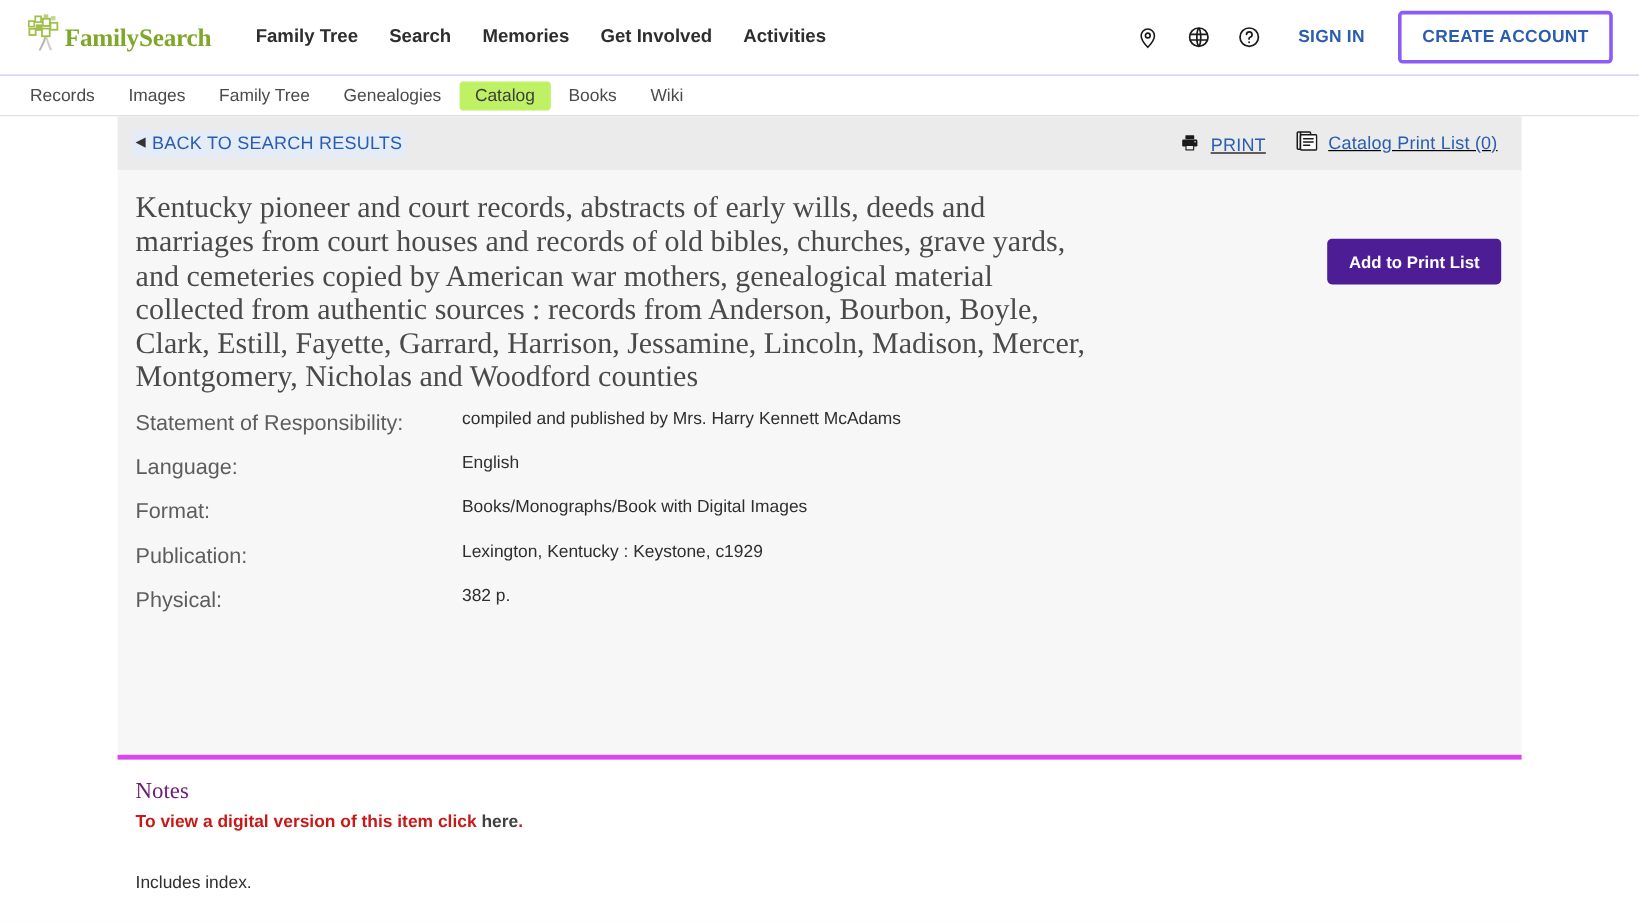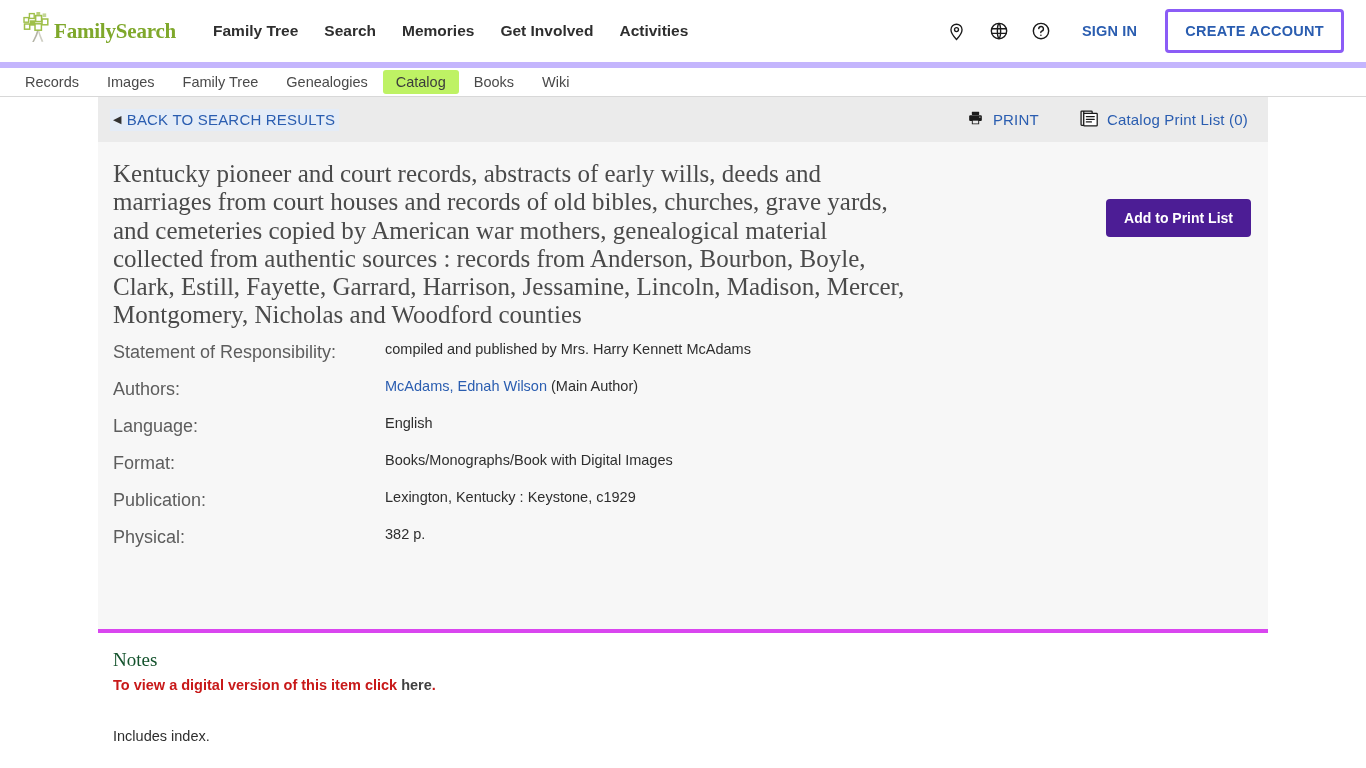--- a/index.html
+++ b/index.html
@@ -80,21 +80,21 @@
     padding: 11px 17px;
     margin-left: 12px;
     cursor: pointer;
     font-family: "Liberation Sans", sans-serif;
   }
 
   
   .sub-nav {
     height: 35px;
     background: #ffffff;
-    border-top: 6px solid #c4b5fd;
+    border-top: 1px solid #c4b5fd;
     border-bottom: 1px solid #d8d8d8;
     display: flex;
     align-items: center;
     padding-left: 12px;
     gap: 2px;
   }
   .sub-nav a {
     color: #4a4a4a;
     text-decoration: none;
     font-size: 14.5px;
@@ -139,22 +139,23 @@
     background: #e4ecf7;
     padding: 2px 4px 3px 3px;
   }
   .back-caret {
     color: #333;
     font-size: 11px;
     line-height: 1;
   }
   .toolbar-right {
     display: flex;
-    align-items: center;
-    gap: 40px;
+    align-items: flex-end;
+    gap: 24px;
+    text-decoration: underline;
   }
   .tb-item {
     display: inline-flex;
     align-items: center;
     gap: 9px;
     color: #2a5db0;
     font-size: 15px;
     text-decoration: none;
     cursor: pointer;
   }
@@ -211,21 +212,21 @@
   .meta-value a { color: #2a5db0; text-decoration: none; }
 
   
   .notes-section {
     padding: 16px 20px 0 15px;
     background: #ffffff;
   }
   .notes-heading {
     font-family: "Liberation Serif", serif;
     font-size: 19px;
-    color: #14532d;
+    color: #701a75;
     font-weight: normal;
     margin: 0 0 4px 0;
   }
   .note-alert {
     color: #c81919;
     font-size: 14.5px;
     font-weight: bold;
     margin: 0 0 0 0;
     line-height: 1.5;
   }
@@ -348,24 +349,20 @@
 
       <button class="add-print-btn">Add to Print List</button>
 
       <table class="meta-table">
         <tbody>
           <tr>
             <td class="meta-label">Statement of Responsibility:</td>
             <td class="meta-value">compiled and published by Mrs. Harry Kennett McAdams</td>
           </tr>
           <tr>
-            <td class="meta-label">Authors:</td>
-            <td class="meta-value"><a href="#">McAdams, Ednah Wilson</a><span> (Main Author)</span></td>
-          </tr>
-          <tr>
             <td class="meta-label">Language:</td>
             <td class="meta-value">English</td>
           </tr>
           <tr>
             <td class="meta-label">Format:</td>
             <td class="meta-value">Books/Monographs/Book with Digital Images</td>
           </tr>
           <tr>
             <td class="meta-label">Publication:</td>
             <td class="meta-value">Lexington, Kentucky : Keystone, c1929</td>

